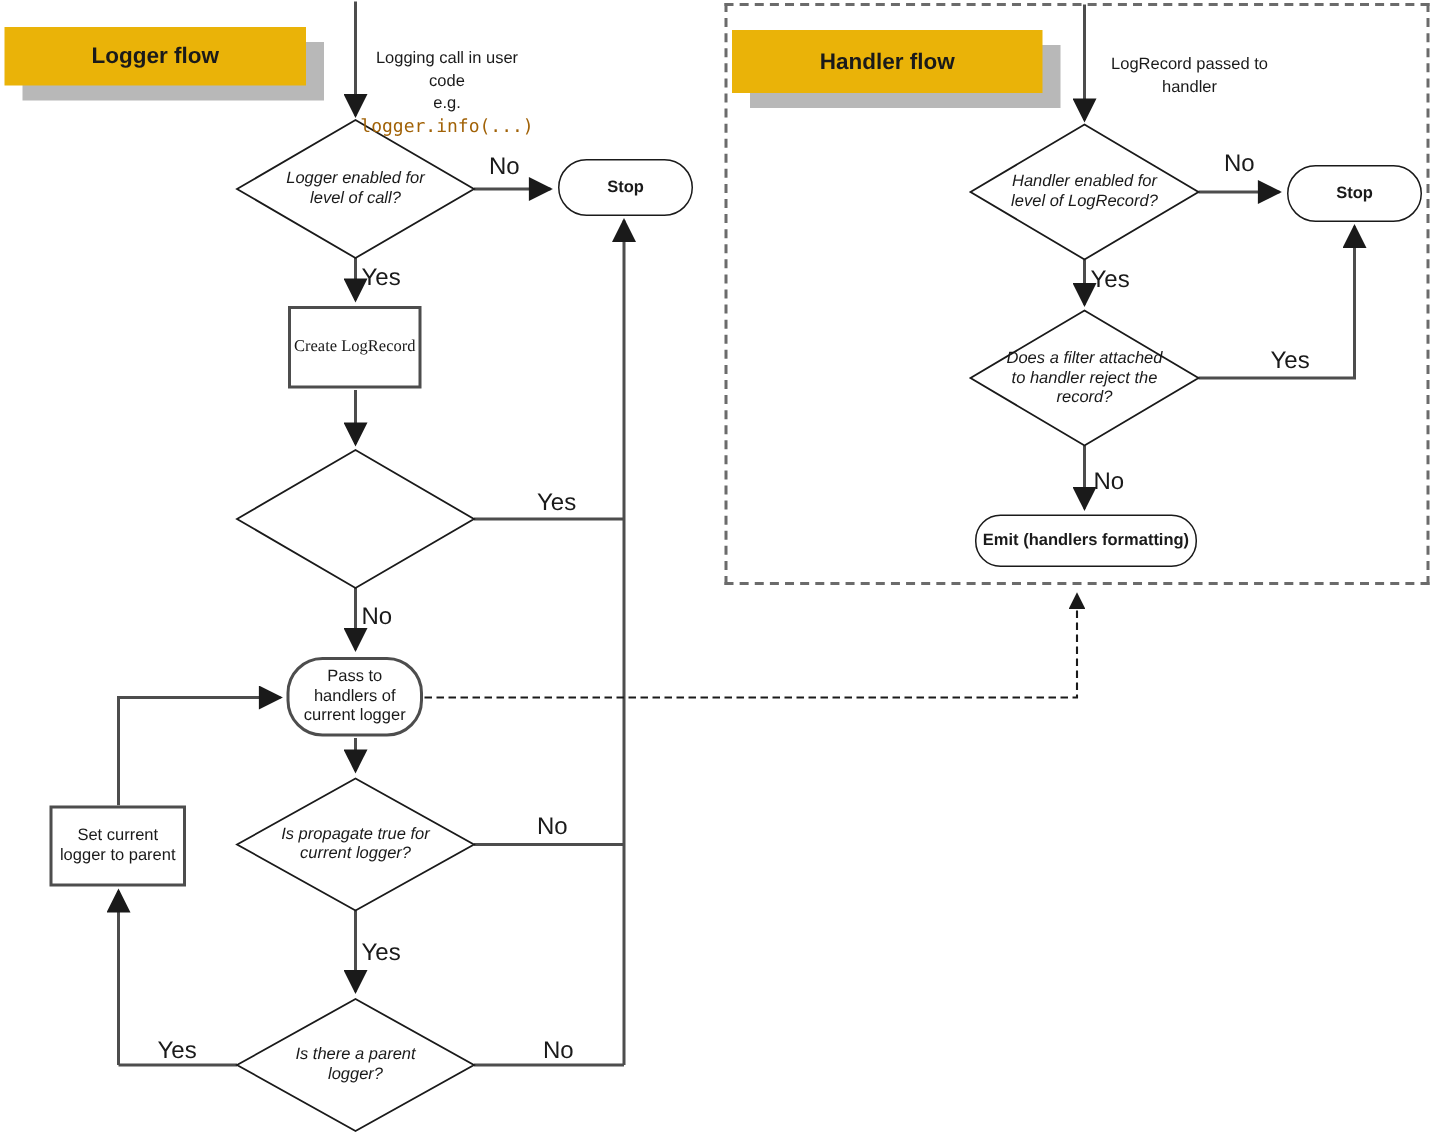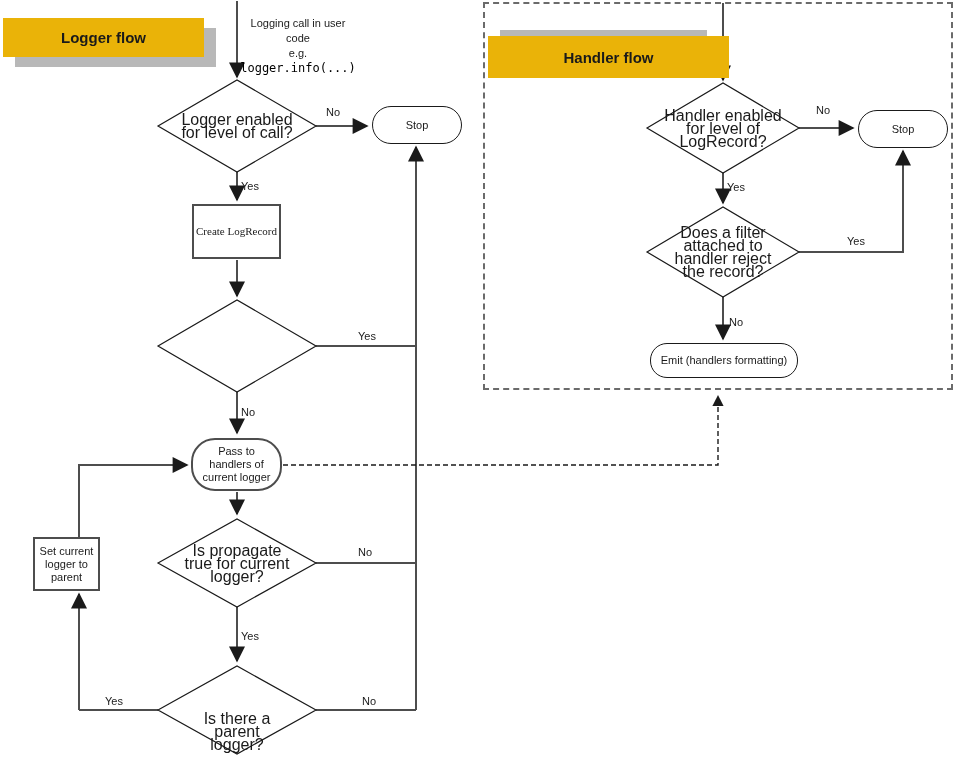--- a/index.html
+++ b/index.html
@@ -5,26 +5,26 @@
   html,body{margin:0;padding:0;background:#ffffff;}
   .canvas{
     position:relative;width:955px;height:758px;background:#ffffff;
     font-family:"Liberation Sans",sans-serif;color:#1a1a1a;overflow:hidden;
   }
   .wires{position:absolute;left:0;top:0;z-index:1;}
   .shape{position:absolute;background:#ffffff;box-sizing:border-box;z-index:2;
     display:flex;align-items:center;justify-content:center;text-align:center;
     font-size:11px;line-height:13px;}
   .proc{border:2px solid #4d4d4d;}
-  .pill{border:1.4px solid #1a1a1a;border-radius:19px;}
+  .pill{border:1.4px solid #1a1a1a;border-radius:19px;font-weight:bold;}
   .nodetext{position:absolute;z-index:3;display:flex;align-items:center;justify-content:center;
-    text-align:center;font-size:16px;line-height:13px;}
-  .edge-label{position:absolute;z-index:3;font-size:11px;line-height:12px;white-space:nowrap;}
+    text-align:center;font-size:11px;line-height:13px;font-style:italic;}
+  .edge-label{position:absolute;z-index:3;font-size:16px;line-height:12px;white-space:nowrap;}
   .note{position:absolute;z-index:3;text-align:center;font-size:11px;line-height:15px;}
-  .note .code{font-family:"DejaVu Sans Mono",monospace;font-size:12px;color:#000000;white-space:nowrap;}
+  .note .code{font-family:"DejaVu Sans Mono",monospace;font-size:12px;color:#a16207;white-space:nowrap;}
   .flow-title{position:absolute;z-index:3;display:flex;align-items:center;justify-content:center;
     background:#eab308;font-size:15px;font-weight:bold;box-sizing:border-box;}
   .flow-title-shadow{position:absolute;z-index:2;background:#b8b8b8;}
   .handler-box{position:absolute;left:483px;top:2px;width:470px;height:388px;
     border:2px dashed #6b6b6b;box-sizing:border-box;z-index:0;background:transparent;}
 </style>
 </head>
 <body>
 
 <div class="canvas">
@@ -66,53 +66,56 @@
     <polygon points="647,128 723,83 799,128 723,173" fill="#ffffff" stroke="#1a1a1a" stroke-width="1.2"></polygon>
     <polygon points="647,252 723,207 799,252 723,297" fill="#ffffff" stroke="#1a1a1a" stroke-width="1.2"></polygon>
   </svg>
 
   <div class="flow-title-shadow" style="left:15px;top:28px;width:201px;height:39px;"></div>
   <div class="flow-title" style="left:3px;top:18px;width:201px;height:39px;">
     <span>Logger flow</span>
   </div>
 
   <div class="flow-title-shadow" style="left:500px;top:30px;width:207px;height:42px;"></div>
-  <div class="flow-title" style="left:488px;top:36px;width:241px;height:42px;">
+  <div class="flow-title" style="left:488px;top:20px;width:207px;height:42px;">
     <span>Handler flow</span>
   </div>
 
-  <div class="note" style="left:238px;top:16px;width:120px;">
+  <div class="note" style="left:238px;top:32px;width:120px;">
     <div>Logging call in user code</div>
     <div>e.g.</div>
     <div class="code">logger.info(...)</div>
+  </div>
+  <div class="note" style="left:727px;top:36px;width:132px;">
+    <div>LogRecord passed to handler</div>
   </div>
 
   <div class="shape proc" style="left:192px;top:204px;width:89px;height:55px;">
     <span style="width:85px;font-family:Liberation Serif, serif;">Create LogRecord</span>
   </div>
   <div class="shape proc" style="left:191px;top:438px;width:91px;height:53px;border-radius:24px;">
     <span style="width:70px;">Pass to handlers of current logger</span>
   </div>
-  <div class="shape proc" style="left:33px;top:537px;width:67px;height:54px;">
+  <div class="shape proc" style="left:33px;top:537px;width:91px;height:54px;">
     <span style="width:85px;">Set current logger to parent</span>
   </div>
 
   <div class="shape pill" style="left:372px;top:106px;width:90px;height:38px;">
     <span>Stop</span>
   </div>
   <div class="shape pill" style="left:858px;top:110px;width:90px;height:38px;">
     <span>Stop</span>
   </div>
   <div class="shape pill" style="left:650px;top:343px;width:148px;height:35px;border-radius:17px;">
     <span>Emit (handlers formatting)</span>
   </div>
 
   <div class="nodetext" style="left:181px;top:106px;width:112px;height:40px;">Logger enabled for level of call?</div>
   <div class="nodetext" style="left:177px;top:546px;width:120px;height:34px;">Is propagate true for current logger?</div>
-  <div class="nodetext" style="left:187px;top:714px;width:100px;height:34px;">Is there a parent logger?</div>
+  <div class="nodetext" style="left:187px;top:693px;width:100px;height:34px;">Is there a parent logger?</div>
   <div class="nodetext" style="left:668px;top:229px;width:110px;height:46px;">Does a filter attached to handler reject the record?</div>
   <div class="nodetext" style="left:664px;top:111px;width:118px;height:34px;">Handler enabled for level of LogRecord?</div>
 
   <div class="edge-label" style="left:326px;top:106px;">No</div>
   <div class="edge-label" style="left:241px;top:180px;">Yes</div>
   <div class="edge-label" style="left:358px;top:330px;">Yes</div>
   <div class="edge-label" style="left:241px;top:406px;">No</div>
   <div class="edge-label" style="left:358px;top:546px;">No</div>
   <div class="edge-label" style="left:241px;top:630px;">Yes</div>
   <div class="edge-label" style="left:105px;top:695px;">Yes</div>

